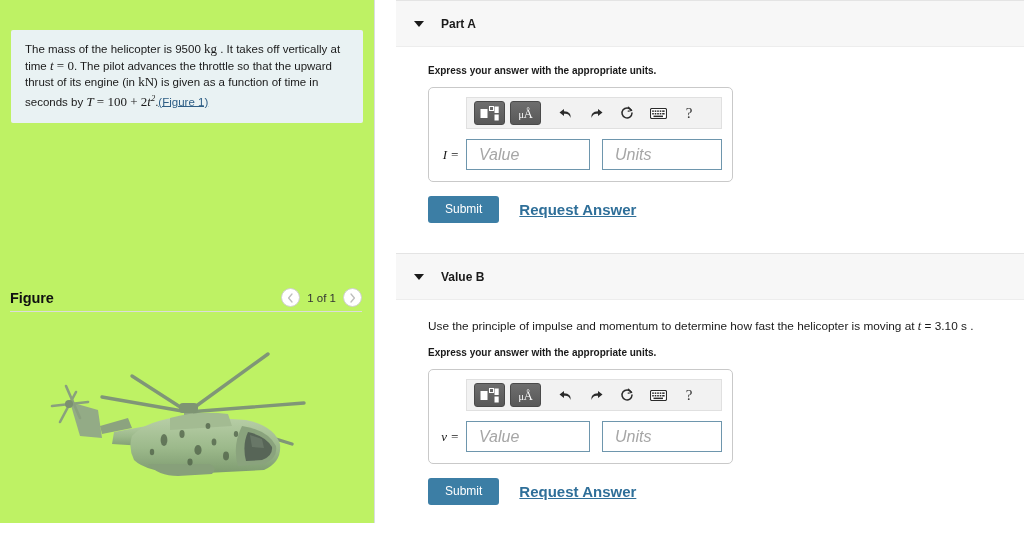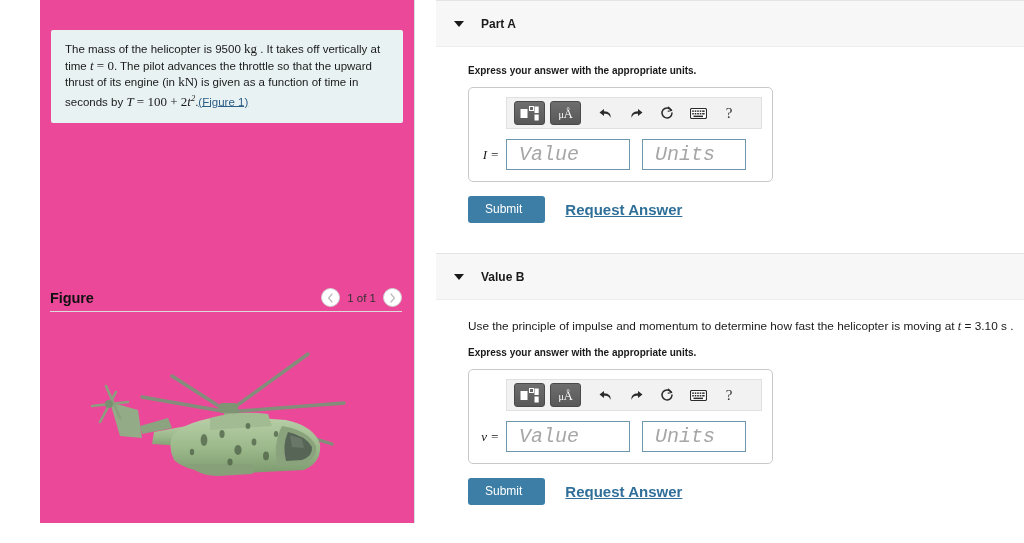--- a/index.html
+++ b/index.html
@@ -14,24 +14,23 @@
     position: relative;
     width: 1024px; height: 543px;
     display: flex;
   }
 
   
   #left-col {
     width: 375px;
     height: 523px;
     position: relative;
-    background: #ec4899;
+    background: #bef264;
     border-right: 1px solid #d8dde0;
     flex: 0 0 375px;
-    margin-left: 40px;
   }
 
   .problem-panel {
     position: absolute;
     left: 11px; top: 30px;
     width: 352px;
     background: #e9f2f3;
     padding: 11px 14px 13px 14px;
     border-radius: 2px;
   }
@@ -213,42 +212,42 @@
   .ans-field {
     height: 31px;
     border: 1px solid #6e96ad;
     background: #fff;
     display: flex;
     align-items: center;
     padding-left: 12px;
     cursor: text;
   }
   .ans-field.value { width: 124px; }
-  .ans-field.units { width: 104px; margin-left: 12px; }
+  .ans-field.units { width: 120px; margin-left: 12px; }
   .ph {
-    font-family: Liberation Mono, monospace;
+    font-family: Liberation Sans, sans-serif;
     font-style: italic;
-    font-size: 20px;
+    font-size: 16px;
     color: #a6a6a6;
   }
 
   
   .submit-row {
     display: flex;
     align-items: center;
     margin-top: 14px;
   }
   .submit-btn {
     background: #3c7ea5;
     color: #fff;
     border: none;
     border-radius: 3px;
     font-size: 12px;
     font-family: "Liberation Sans", sans-serif;
-    padding: 7px 23px 8px 17px;
+    padding: 7px 17px 8px 17px;
     cursor: pointer;
     line-height: 1;
   }
   .request-link {
     margin-left: 20px;
     color: #2f6f99;
     font-size: 15px;
     font-weight: bold;
     text-decoration: underline;
     cursor: pointer;

